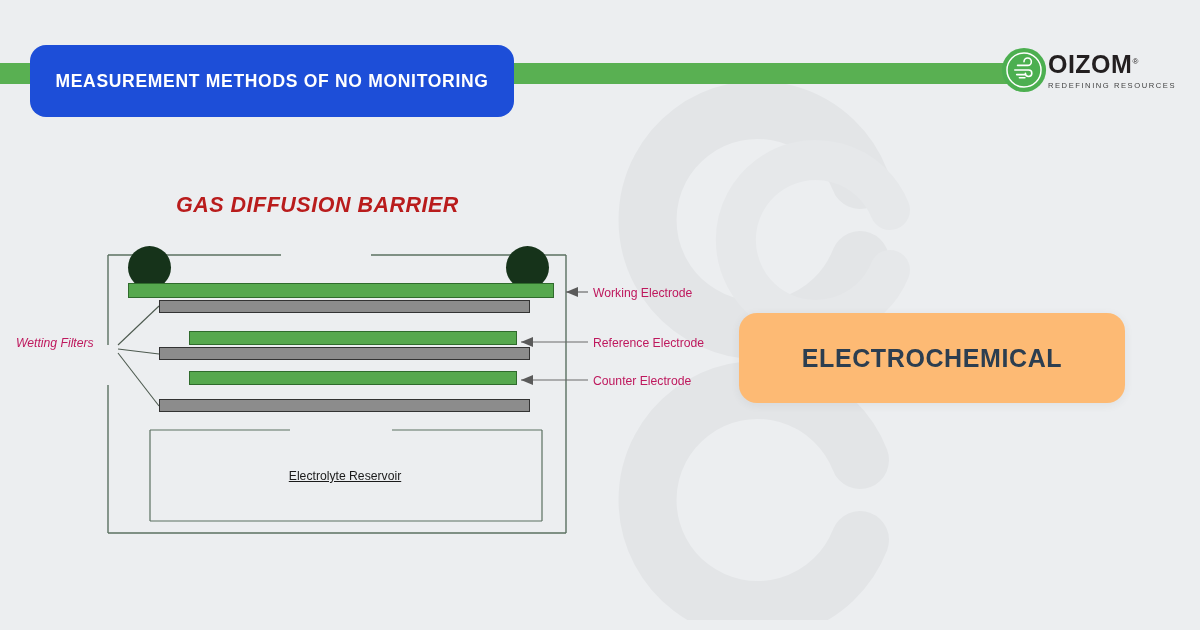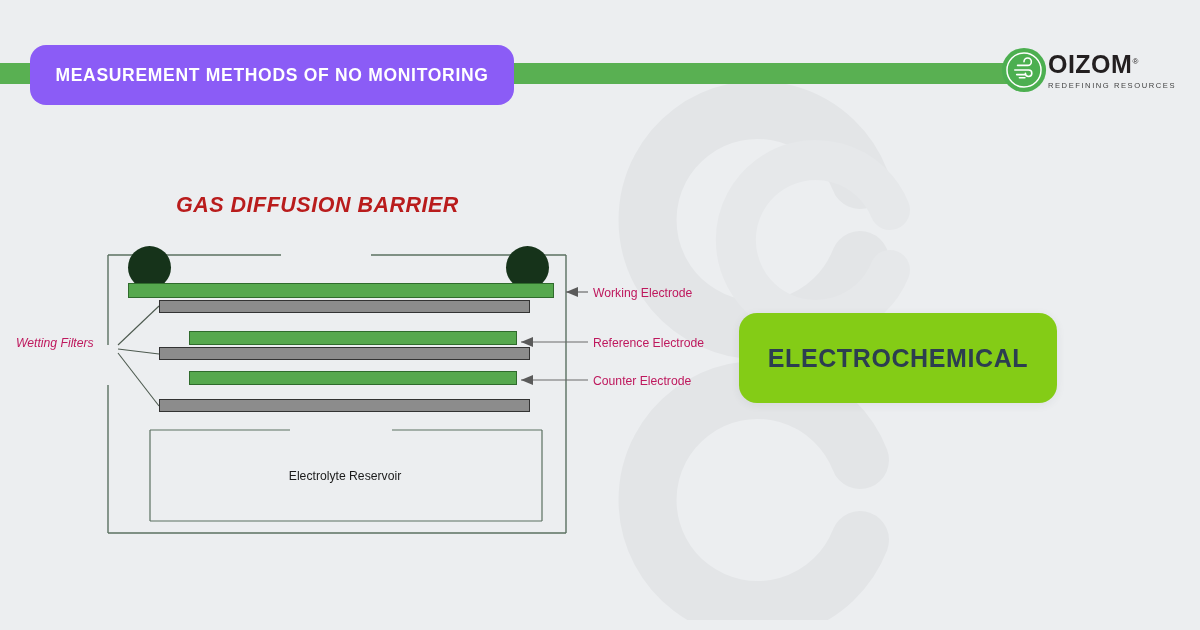--- a/index.html
+++ b/index.html
@@ -35,22 +35,22 @@
     width: 1017px;
     height: 21px;
     background: #59b052;
     z-index: 1;
   }
   #header-pill {
     position: absolute;
     left: 30px;
     top: 45px;
     width: 484px;
-    height: 60px;
-    background: #8b5cf6;
+    height: 72px;
+    background: #1d4ed8;
     border-radius: 16px;
     z-index: 2;
     display: flex;
     align-items: center;
     justify-content: center;
   }
   #header-title {
     color: #ffffff;
     font-size: 17.5px;
     font-weight: bold;
@@ -154,30 +154,31 @@
   }
   #reservoir-label {
     position: absolute;
     left: 150px;
     top: 469px;
     width: 390px;
     text-align: center;
     font-size: 12.2px;
     color: #1b1b1b;
     z-index: 5;
+    text-decoration: underline;
   }
 
   
   #method-card {
     position: absolute;
     left: 739px;
     top: 313px;
-    width: 318px;
+    width: 386px;
     height: 90px;
-    background: #84cc16;
+    background: #fdba74;
     border-radius: 18px;
     box-shadow: 0 2px 10px rgba(40,50,65,0.07);
     display: flex;
     align-items: center;
     justify-content: center;
     z-index: 4;
   }
   #method-card-label {
     font-size: 25px;
     font-weight: bold;

